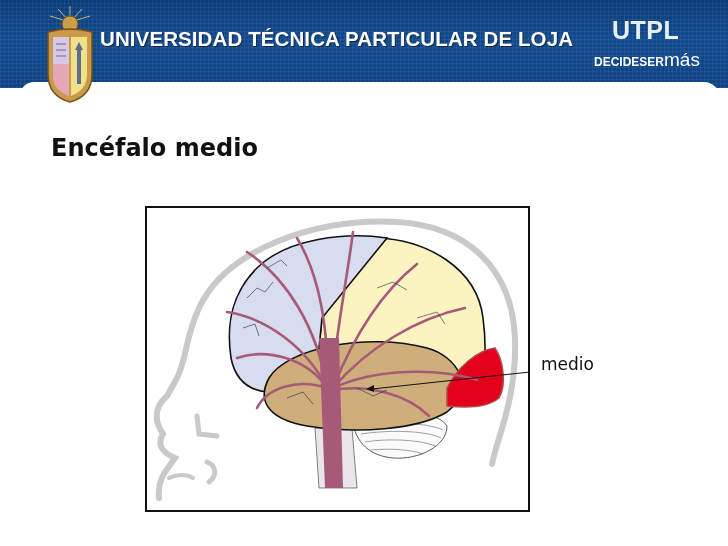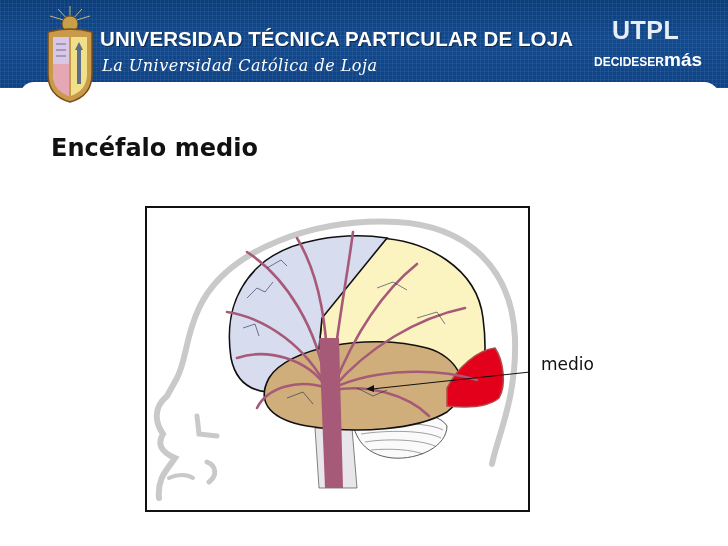--- a/index.html
+++ b/index.html
@@ -41,21 +41,21 @@
     position: absolute; left: 612px; top: 16px;
     color: #e8eef6; font-family: "Liberation Sans", sans-serif;
     font-weight: bold; font-size: 25px; letter-spacing: 0.5px; z-index: 2;
   }
   .slogan {
     position: absolute; left: 594px; top: 49px; z-index: 2;
     color: #ffffff; font-family: "Liberation Sans", sans-serif; white-space: nowrap;
   }
   .slogan .s1 { font-size: 12px; font-weight: bold; }
   .slogan .s2 { font-size: 12px; font-weight: bold; margin-top: 10px; }
-  .slogan .s3 { font-size: 19px; font-weight: bold; text-align: right; }
+  .slogan .s3 { font-size: 19px; font-weight: normal; text-align: right; }
   .crest {
     position: absolute; left: 44px; top: 4px; width: 52px; height: 100px; z-index: 3;
   }
   .title {
     position: absolute; left: 51px; top: 134px;
     font-family: "DejaVu Sans", sans-serif; font-weight: bold; font-size: 24px;
     color: #111111;
   }
   .figure {
     position: absolute; left: 145px; top: 206px; width: 381px; height: 302px;
@@ -93,21 +93,20 @@
     <rect x="33" y="46" width="4" height="34" fill="#5c6e8a"></rect>
     <path d="M31 46 L35 38 L39 46 Z" fill="#5c6e8a"></path>
     <g stroke="#6a6a9a" stroke-width="1">
         <line x1="12" y1="40" x2="22" y2="40"></line>
         <line x1="12" y1="46" x2="22" y2="46"></line>
         <line x1="12" y1="52" x2="22" y2="52"></line>
       </g>
   </svg>
 
   <div class="uni-name">UNIVERSIDAD TÉCNICA PARTICULAR DE LOJA</div>
-  <div class="uni-tagline">La Universidad Católica de Loja</div>
   <div class="utpl">UTPL</div>
   <div class="slogan">
     <span class="s1">DECIDE</span><span class="s2">SER</span><span class="s3">más</span>
   </div>
 </div>
 
 <div class="title">Encéfalo medio</div>
 
 <div class="figure">
   <svg width="381" height="302" viewBox="0 0 381 302">

